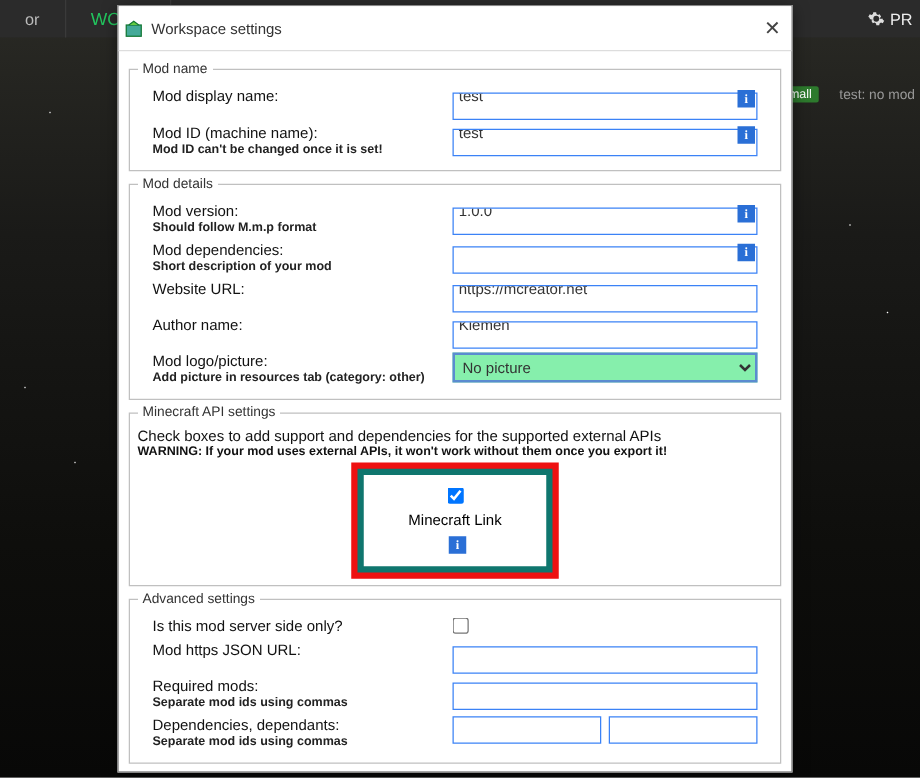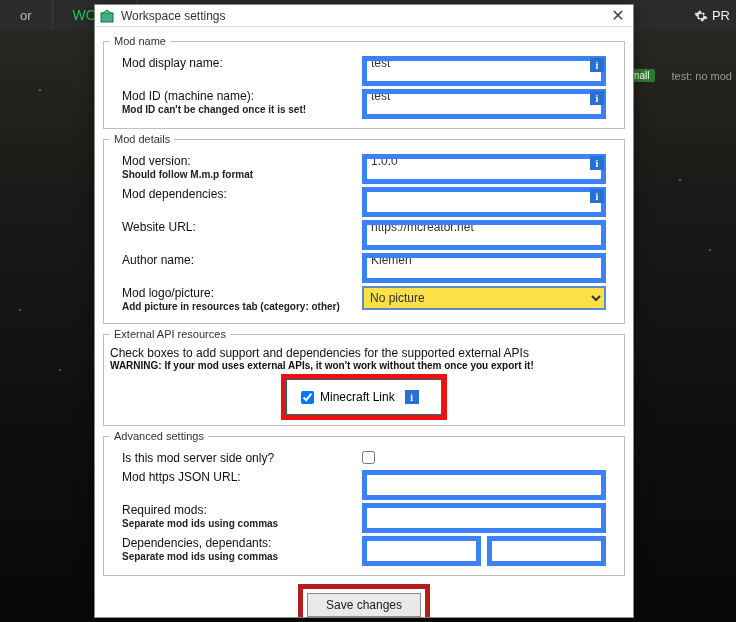--- a/index.html
+++ b/index.html
@@ -26,68 +26,68 @@
       radial-gradient(1px 1px at 710px 250px,#fff,transparent);
   }
   .topbar {
     position: absolute; top:0; left:0; right:0; height:30px;
     background: #2b2b2b; color:#bbb; display:flex; align-items:center;
     font-size:13px;
   }
   .topbar .tb-item { padding:0 20px; height:100%; display:flex; align-items:center; border-right:1px solid #3a3a3a;}
   .topbar .tb-work { color:#22c55e; font-size:14px; }
   .topbar .spacer { flex:1; }
-  .topbar .pr { padding:0 6px; color:#eee; font-size:13px; display:flex; align-items:flex-end; gap:4px;}
+  .topbar .pr { padding:0 6px; color:#eee; font-size:13px; display:flex; align-items:flex-start; gap:4px;}
   .gear { width:14px;height:14px;display:inline-block;}
   .gear svg{width:14px;height:14px;fill:#ddd;}
   .tagrow {
     position:absolute; top:60px; right:0; height:22px; display:flex; align-items:flex-end; gap:16px;
     color:#999; font-size:11px; padding-right:4px;
   }
   .tag { background:#2d7a2d; color:#fff; padding:1px 6px; border-radius:2px; font-size:10px;}
   .dialog {
     position:absolute; top:4px; left:94px; width:540px; height:614px;
     background:#fff; border:1px solid #888; box-shadow:0 3px 12px rgba(0,0,0,.5);
     display:flex; flex-direction:column;
   }
   .dlg-title {
-    height:22px; background:#fff; display:flex; align-items:center;
+    height:36px; background:#fff; display:flex; align-items:center;
     padding:0 4px; border-bottom:1px solid #ddd;
   }
   .dlg-title .icon { width:16px;height:16px; margin-right:6px; display:flex;align-items:center;justify-content:center;}
   .dlg-title .txt { flex:1; font-size:12px; color:#333;}
   .dlg-title .close { width:22px; text-align:center; cursor:pointer; font-size:16px; color:#444;}
   .dlg-body { flex:1; padding:4px 8px; overflow:hidden;}
   fieldset {
     border:1px solid #c0c0c0; margin:4px 0 2px; padding:6px 6px 6px 6px;
   }
   legend { font-size:11px; color:#333; padding:0 4px;}
   .row { display:flex; align-items:flex-start; margin:3px 12px;}
   .lab { width:240px; color:#111; font-size:12px; line-height:14px;}
   .lab .sub { display:block; font-size:10px; color:#222; font-weight:700;}
   .ctrl { flex:1; position:relative;}
   input[type=text]{
-    width:100%; height:22px; border:5px solid #3b82f6; padding:2px 18px 18px 4px;
+    width:100%; height:22px; border:1px solid #3b82f6; padding:2px 18px 18px 4px;
     font-size:12px; color:#333; background:#fff;
   }
   .info {
     position:absolute; right:2px; top:2px; width:14px; height:14px;
     background:#2a6fd6; color:#fff; font-size:10px; font-weight:700;
     display:flex; align-items:center; justify-content:center; cursor:pointer;
     font-family:Georgia,serif;
   }
   select {
-    width:100%; height:24px; border:2px solid #5b8bd0; background:#fde047;
+    width:100%; height:24px; border:2px solid #5b8bd0; background:#86efac;
     font-size:12px; color:#333; padding-left:2px;
   }
   .ext-desc { font-size:12px; color:#111; line-height:14px;}
   .ext-warn { font-size:10px; font-weight:700; color:#111;}
   .ext-box {
-    margin:6px auto 2px; width:160px; padding:10px 14px; border:3px solid #0f766e;
-    display:flex; align-items:center; gap:6px; position:relative;
+    margin:6px auto 2px; width:160px; padding:10px 14px; border:7px solid #0f766e;
+    display:flex; align-items:center; gap:6px; position:relative;flex-direction:column;
   }
   .red-hl { outline:5px solid #e11; outline-offset:-2px;}
   .chk { width:13px;height:13px;}
   .split { display:flex; gap:6px;}
   .split input { flex:1;}
   .savebar { display:flex; justify-content:center; padding:6px 0 4px;}
   button.save {
     padding:4px 18px; background:#e9e9e9; border:1px solid #8a8a8a;
     font-size:12px; color:#222; cursor:pointer;
   }
@@ -162,20 +162,21 @@
           <span class="sub">Should follow M.m.p format</span>
         </div>
         <div class="ctrl">
           <input type="text" value="1.0.0" style="">
           <span class="info">i</span>
         </div>
       </div>
       <div class="row">
         <div class="lab">
           <span>Mod dependencies:</span>
+          <span class="sub">Short description of your mod</span>
         </div>
         <div class="ctrl">
           <input type="text" value="" style="">
           <span class="info">i</span>
         </div>
       </div>
       <div class="row">
         <div class="lab"><span>Website URL:</span></div>
         <div class="ctrl"><input type="text" value="https://mcreator.net" style=""></div>
       </div>
@@ -190,21 +191,21 @@
         </div>
         <div class="ctrl">
           <select>
             <option>No picture</option>
           </select>
         </div>
       </div>
     </fieldset>
 
     <fieldset>
-      <legend>External API resources</legend>
+      <legend>Minecraft API settings</legend>
       <div class="ext-desc">Check boxes to add support and dependencies for the supported external APIs</div>
       <div class="ext-warn">WARNING: If your mod uses external APIs, it won't work without them once you export it!</div>
       <div class="ext-box red-hl">
         <input type="checkbox" class="chk" checked="" style="">
         <span>Minecraft Link</span>
         <span class="info" style="position:static;margin-left:4px">i</span>
       </div>
     </fieldset>
 
     <fieldset>

